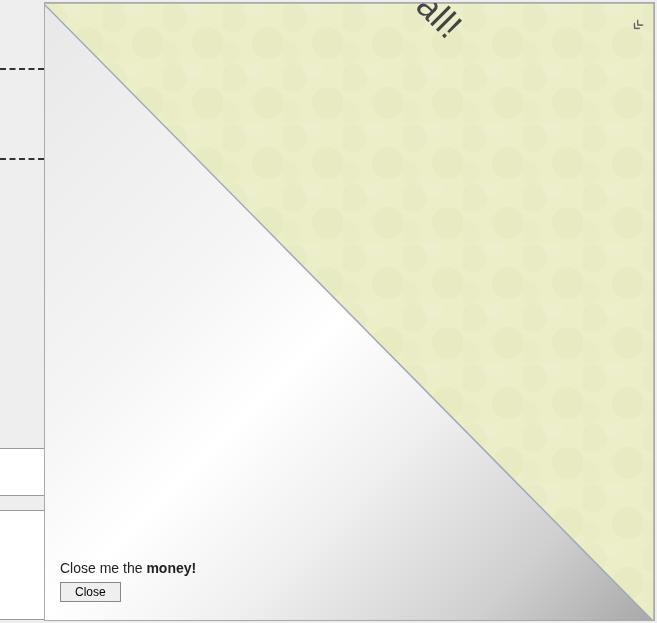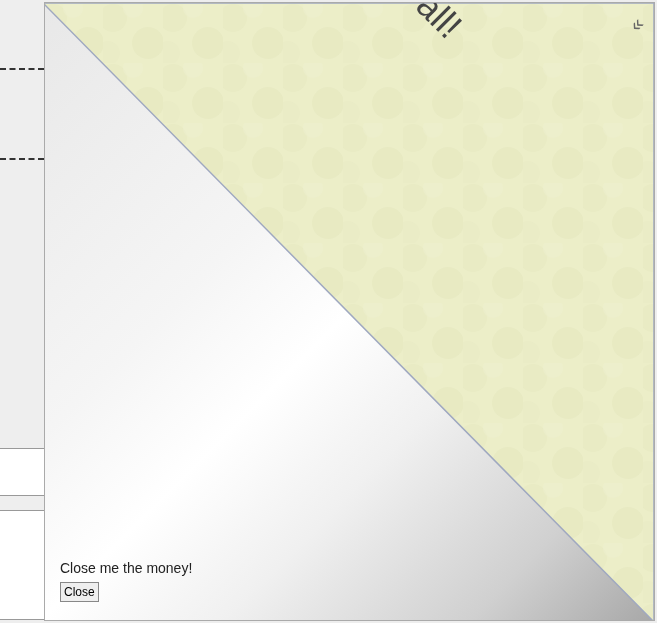--- a/index.html
+++ b/index.html
@@ -51,25 +51,25 @@
       position: absolute;
       bottom: 18px;
       left: 15px;
       z-index: 5;
     }
     .modal-text {
       font-size: 14px;
       color: #222;
       margin-bottom: 6px;
     }
-    .modal-text .bold { font-weight: normal; }
+    .modal-text .bold { font-weight: bold; }
     .close-btn {
       font-family: Arial, sans-serif;
       font-size: 12px;
-      padding: 2px 3px;
+      padding: 2px 14px;
       background: #efefef;
       border: 1px solid #888;
       cursor: pointer;
     }
     .peel-container {
       position: absolute;
       top: 0;
       right: 0;
       width: 611px;
       height: 619px;

